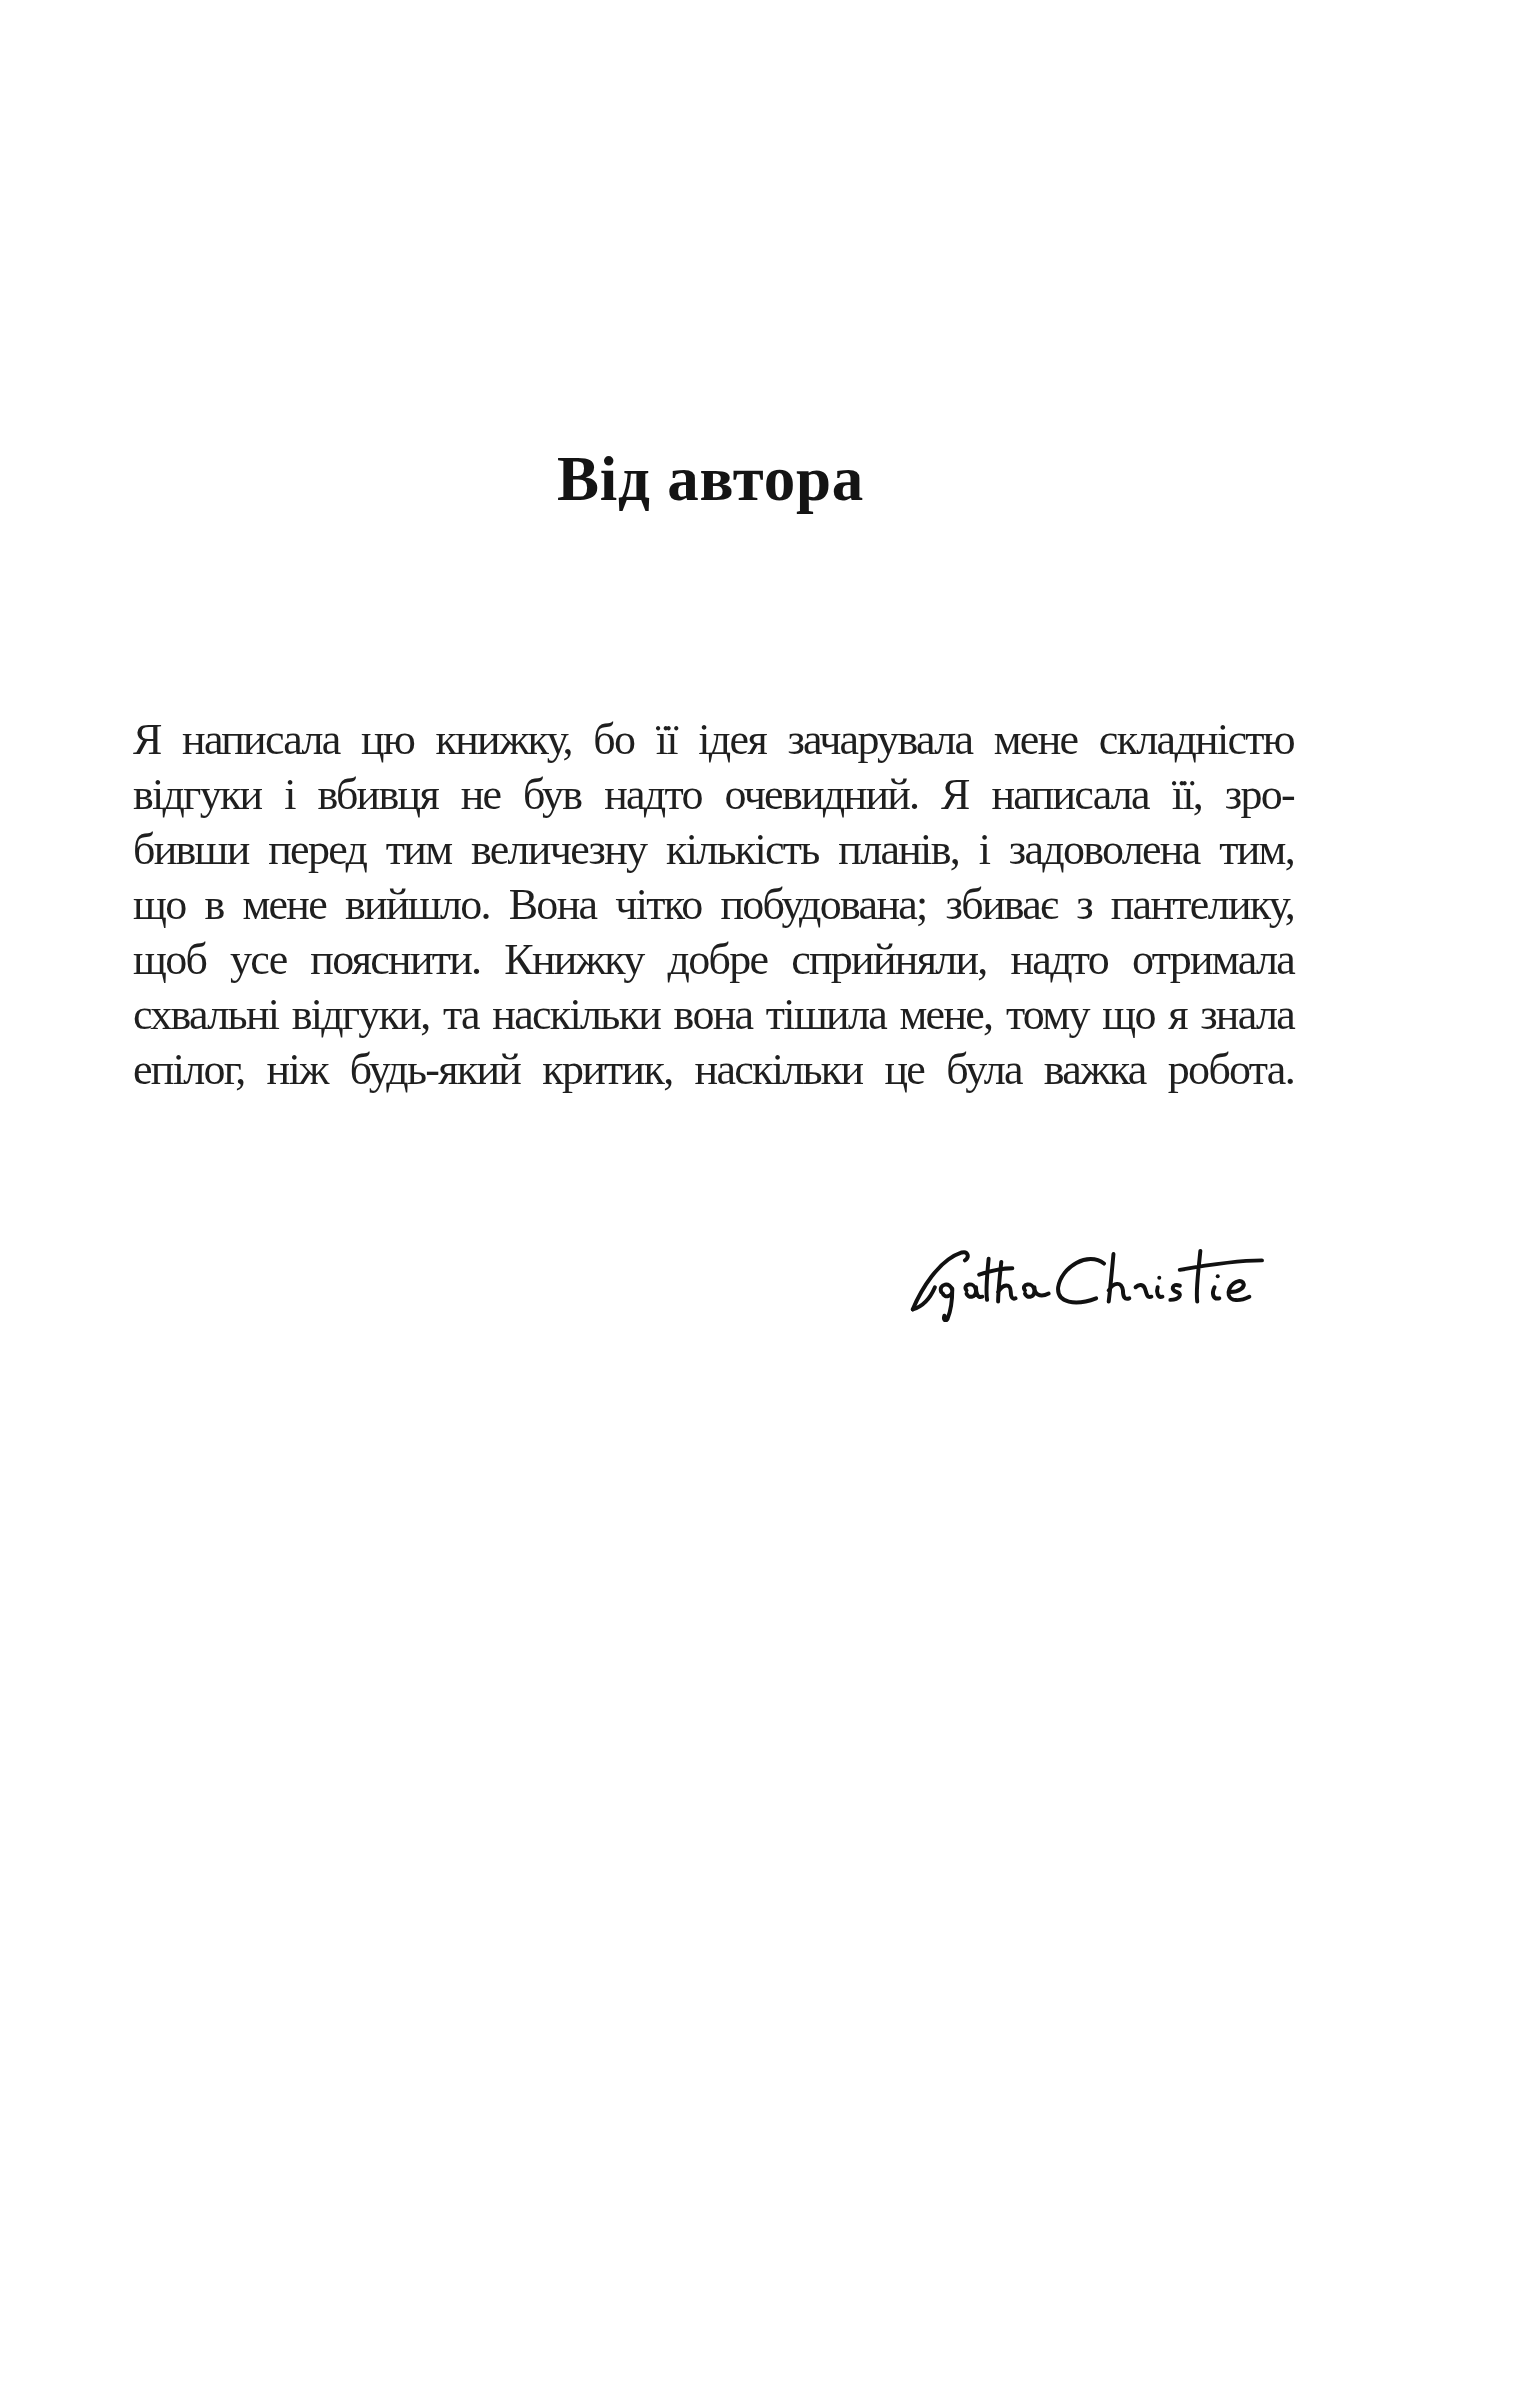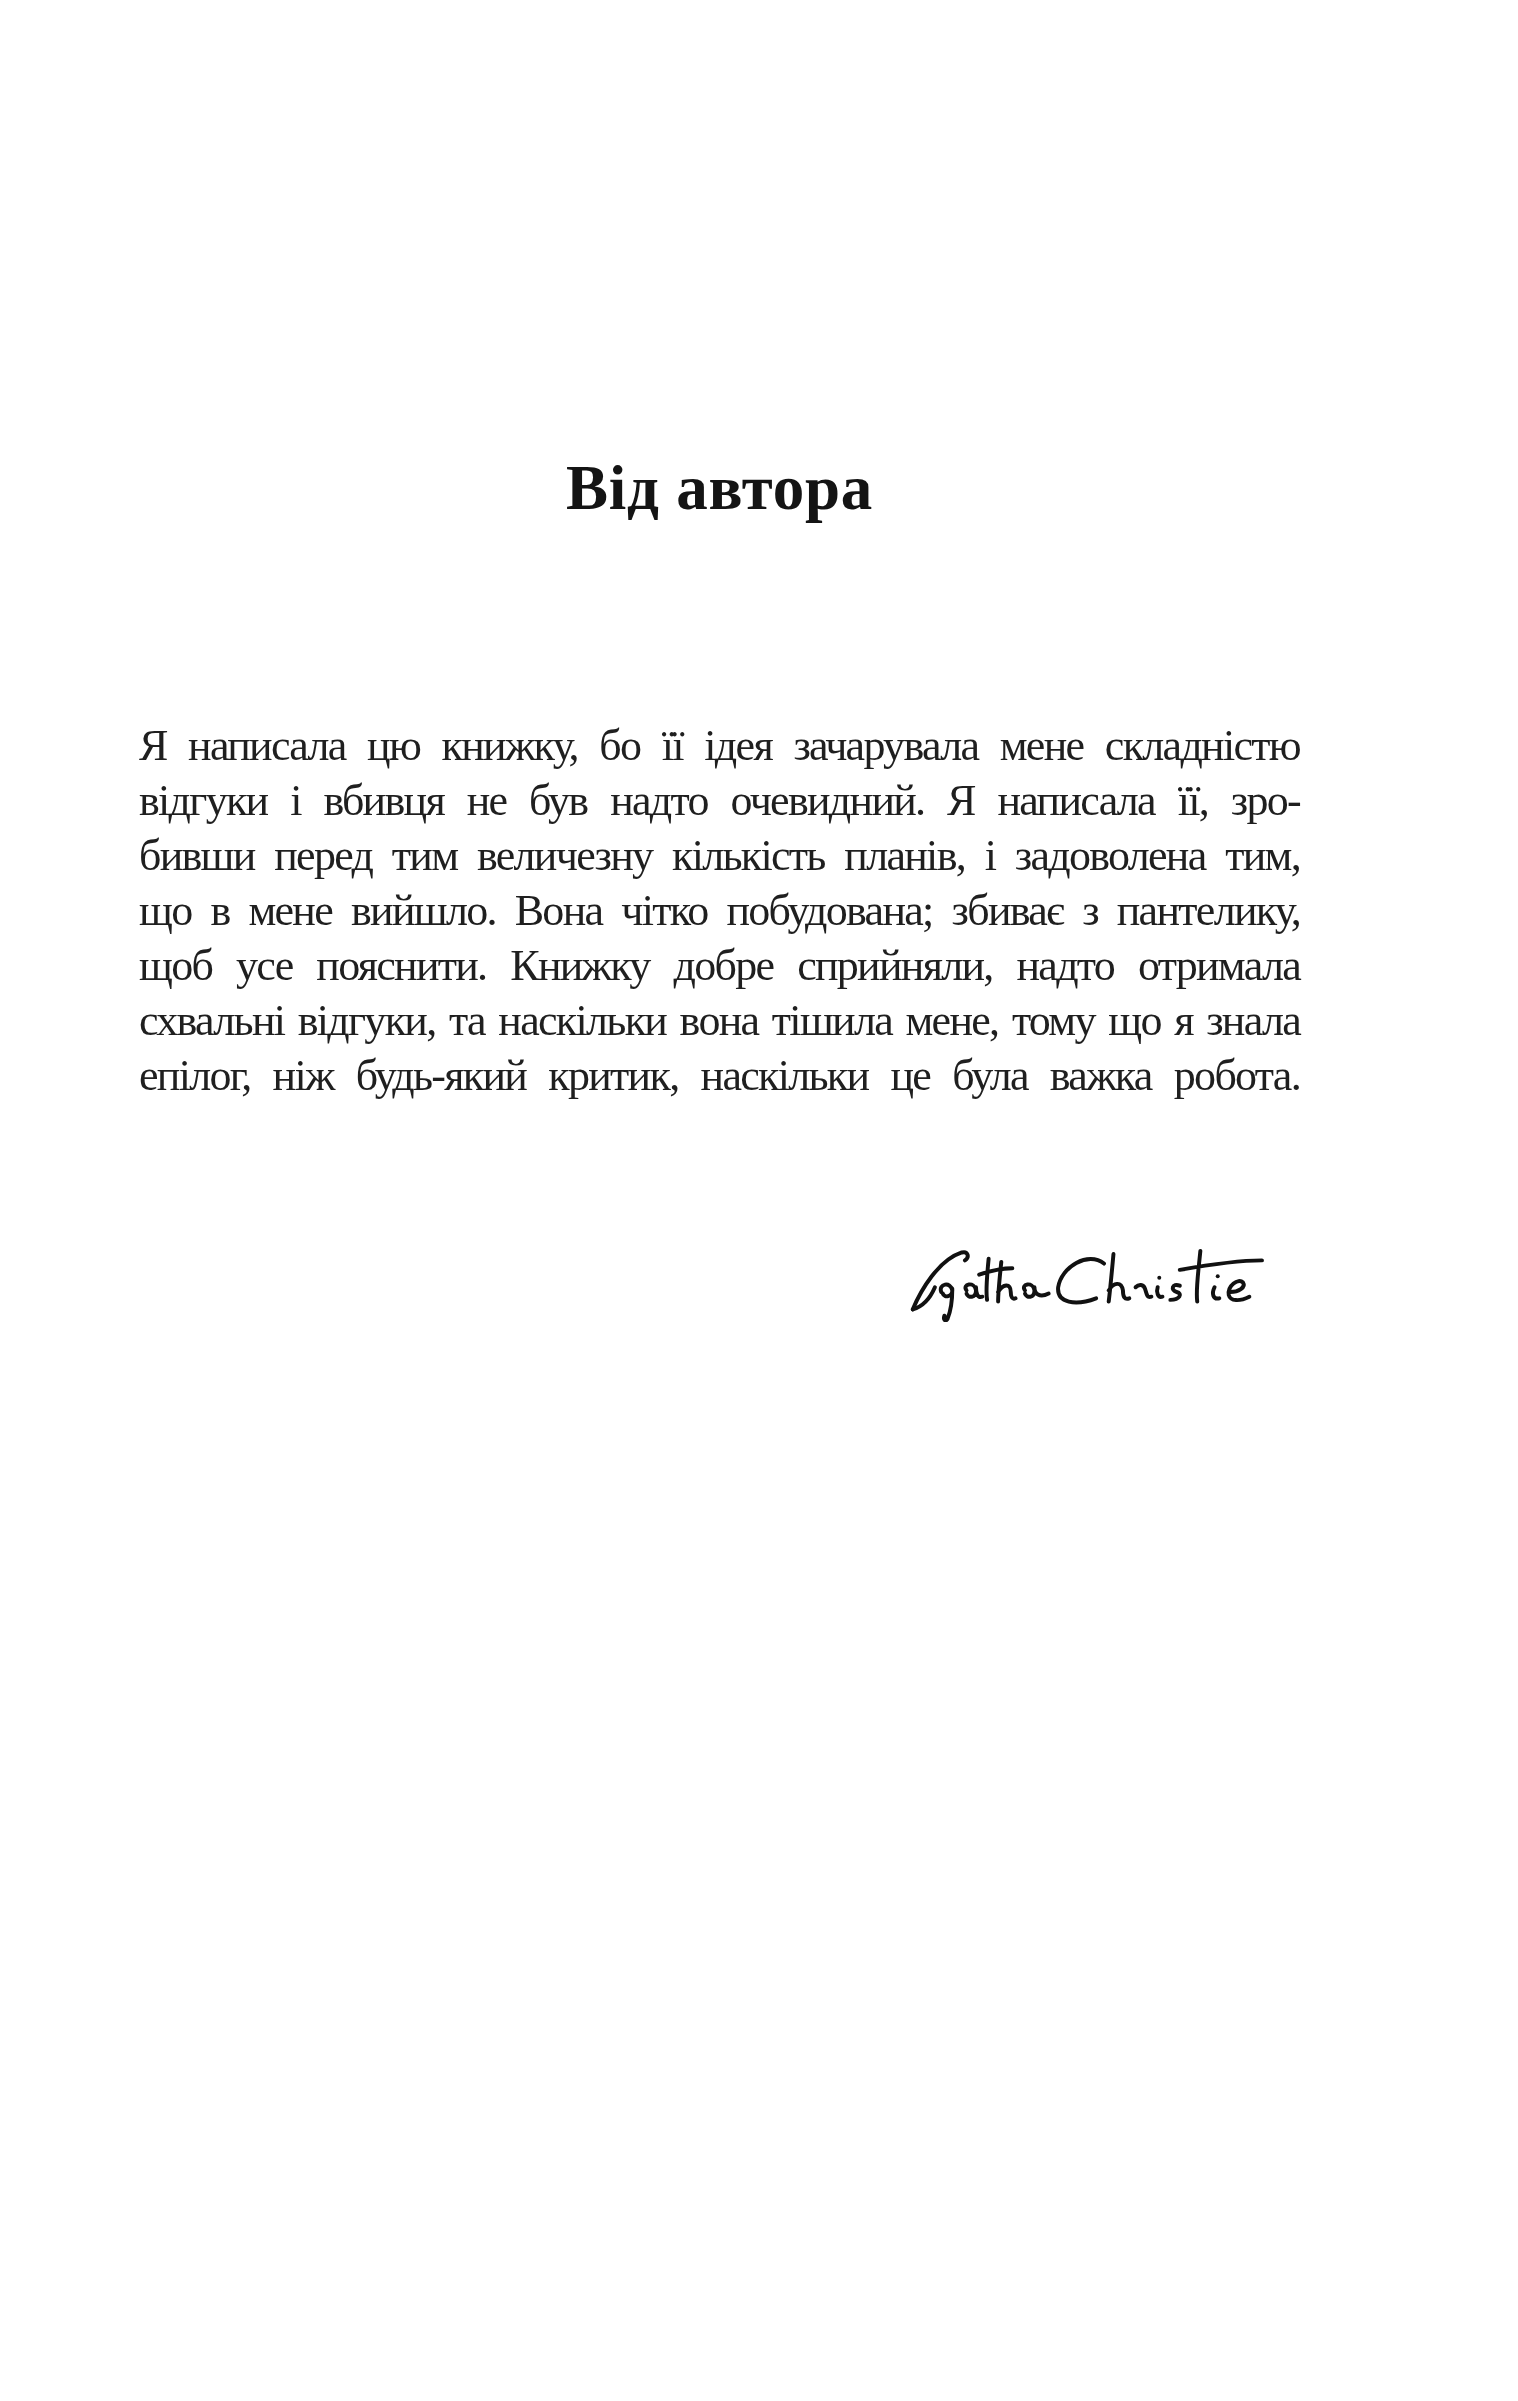--- a/index.html
+++ b/index.html
@@ -20,35 +20,35 @@
     width: 1519px;
     height: 2401px;
     background: #ffffff;
   }
   .title {
     position: absolute;
     left: 127px;
     width: 1161px;
     top: 437px;
     height: 79px;
-    margin: 12px;
+    margin: 3px;
     text-align: center;
     font-family: "Liberation Serif", "DejaVu Serif", serif;
     font-weight: bold;
     font-size: 63px;
     line-height: 79px;
     letter-spacing: 0.8px;
     color: #141414;
   }
   .body-text {
     position: absolute;
     left: 127px;
     top: 706px;
     width: 1161px;
-    margin: 12px;
+    margin: 6px;
     font-family: "Liberation Serif", "DejaVu Serif", serif;
     font-size: 44px;
     color: #1f1f1f;
   }
   .line {
     display: block;
     height: 55px;
     line-height: 55px;
     white-space: nowrap;
     text-align: justify;

